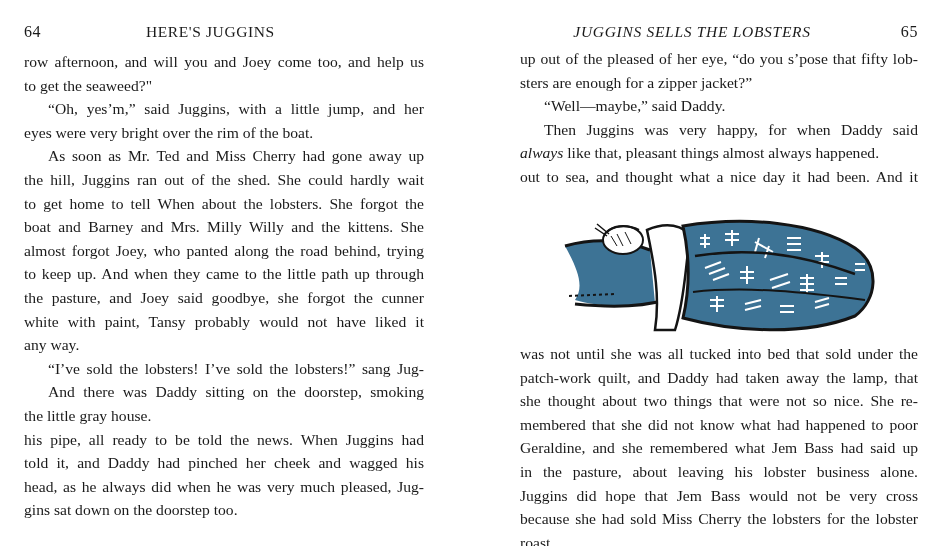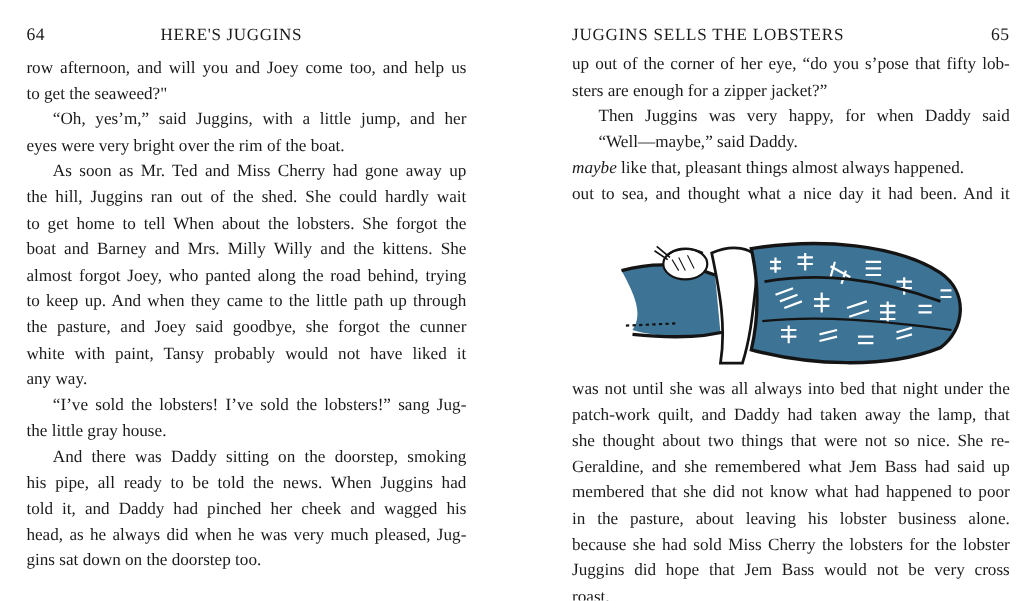--- a/index.html
+++ b/index.html
@@ -6,21 +6,21 @@
   body { width:934px; height:546px; position:relative; overflow:hidden;
          font-family:"Liberation Serif","DejaVu Serif",serif; color:#1a1a1a; }
   .page { position:absolute; top:0; height:546px;margin-top:16px; }
   .page-left { left:24px; width:400px; }
   .page-right { left:520px; width:398px; }
   .header { position:absolute; top:7px; left:0; right:0; height:24px; font-size:15.5px; letter-spacing:0.6px; }
   .header .num { position:absolute; top:0; font-size:16px; }
   .page-left .header .num { left:0; }
   .page-left .header .title { position:absolute; left:122px; top:0; }
   .page-right .header .num { right:0; }
-  .page-right .header .title { position:absolute; left:0; top:0; width:344px; text-align:left; letter-spacing:0.7px; }
+  .page-right .header .title { position:absolute; left:0; top:0; width:344px; text-align:center; letter-spacing:0.7px;font-style:italic; }
   .body { position:absolute; left:0; right:0; font-size:15.6px; line-height:23.6px; }
   .page-left .body { top:34px; }
   .page-right .body.top { top:31px; }
   .page-right .body.bottom { top:326px; }
   .line { display:block; white-space:nowrap; text-align:justify; text-align-last:justify; height:23.6px; }
   .line.last { text-align-last:left; }
   .line.indent { padding-left:24px; }
   .italic { font-style:italic; }
   .illustration { position:absolute; left:35px; top:192px; width:330px; height:130px; }
 </style>
@@ -40,40 +40,40 @@
       <span class="line indent">As soon as Mr. Ted and Miss Cherry had gone away up</span>
       <span class="line">the hill, Juggins ran out of the shed. She could hardly wait</span>
       <span class="line">to get home to tell When about the lobsters. She forgot the</span>
       <span class="line">boat and Barney and Mrs. Milly Willy and the kittens. She</span>
       <span class="line">almost forgot Joey, who panted along the road behind, trying</span>
       <span class="line">to keep up. And when they came to the little path up through</span>
       <span class="line">the pasture, and Joey said goodbye, she forgot the cunner</span>
       <span class="line">white with paint, Tansy probably would not have liked it</span>
       <span class="line last">any way.</span>
       <span class="line indent">“I’ve sold the lobsters! I’ve sold the lobsters!” sang Jug-</span>
+      <span class="line indent">And there was Daddy sitting on the doorstep, smoking</span>
       <span class="line last">the little gray house.</span>
-      <span class="line indent">And there was Daddy sitting on the doorstep, smoking</span>
       <span class="line">his pipe, all ready to be told the news. When Juggins had</span>
       <span class="line">told it, and Daddy had pinched her cheek and wagged his</span>
       <span class="line">head, as he always did when he was very much pleased, Jug-</span>
       <span class="line last">gins sat down on the doorstep too.</span>
     </div>
 </div>
 
 <div class="page page-right">
   <div class="header">
     <span class="title">JUGGINS SELLS THE LOBSTERS</span>
     <span class="num">65</span>
   </div>
   <div class="body top" id="right-body-top">
-      <span class="line">up out of the corner of her eye, “do you s’pose that fifty lob-</span>
+      <span class="line">up out of the pleased of her eye, “do you s’pose that fifty lob-</span>
       <span class="line last">sters are enough for a zipper jacket?”</span>
+      <span class="line indent last">“Well—maybe,” said Daddy.</span>
       <span class="line indent">Then Juggins was very happy, for when Daddy said</span>
-      <span class="line indent last">“Well—maybe,” said Daddy.</span>
-      <span class="line last"><span class="italic">maybe</span><span> like that, pleasant things almost always happened.</span></span>
+      <span class="line last"><span class="italic">always</span><span> like that, pleasant things almost always happened.</span></span>
       <span class="line">out to sea, and thought what a nice day it had been. And it</span>
     </div>
 
   <div class="illustration">
     <svg width="330" height="130" viewBox="0 0 330 130">
 
       <path d="M10,38 C40,30 70,32 95,42 L100,95 C70,100 40,98 20,92 C30,78 22,60 10,38 Z" fill="#3d7395"></path>
       <path d="M14,88 L60,86" stroke="#141414" stroke-width="2" stroke-dasharray="3,3"></path>
       <path d="M10,38 C40,30 70,32 95,42" stroke="#141414" stroke-width="3" fill="none"></path>
       <path d="M20,96 C60,100 90,98 110,92" stroke="#141414" stroke-width="3" fill="none"></path>
@@ -103,23 +103,23 @@
         <path d="M225,98 l14,0 m-14,6 l14,0"></path>
         <path d="M260,94 l14,-4 m-14,10 l14,-4"></path>
         <path d="M300,56 l10,0 m-10,6 l10,0"></path>
       </g>
       <path d="M140,48 C190,40 240,44 300,66" stroke="#141414" stroke-width="2.5" fill="none"></path>
       <path d="M138,84 C190,78 250,84 310,92" stroke="#141414" stroke-width="2" fill="none"></path>
     </svg>
   </div>
 
   <div class="body bottom" id="right-body-bottom">
-      <span class="line">was not until she was all always into bed that night under the</span>
+      <span class="line">was not until she was all tucked into bed that sold under the</span>
       <span class="line">patch-work quilt, and Daddy had taken away the lamp, that</span>
       <span class="line">she thought about two things that were not so nice. She re-</span>
+      <span class="line">membered that she did not know what had happened to poor</span>
       <span class="line">Geraldine, and she remembered what Jem Bass had said up</span>
-      <span class="line">membered that she did not know what had happened to poor</span>
       <span class="line">in the pasture, about leaving his lobster business alone.</span>
+      <span class="line">Juggins did hope that Jem Bass would not be very cross</span>
       <span class="line">because she had sold Miss Cherry the lobsters for the lobster</span>
-      <span class="line">Juggins did hope that Jem Bass would not be very cross</span>
       <span class="line last">roast.</span>
     </div>
 </div>
 
 </body></html>

